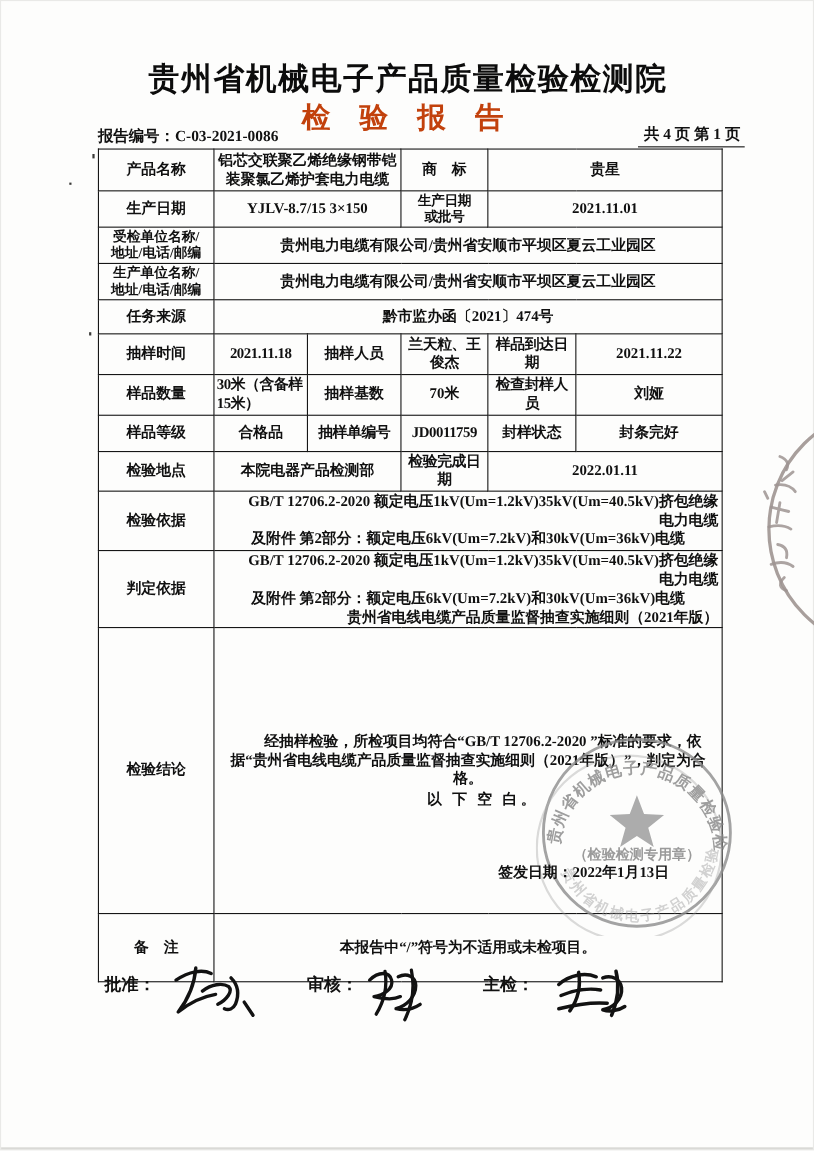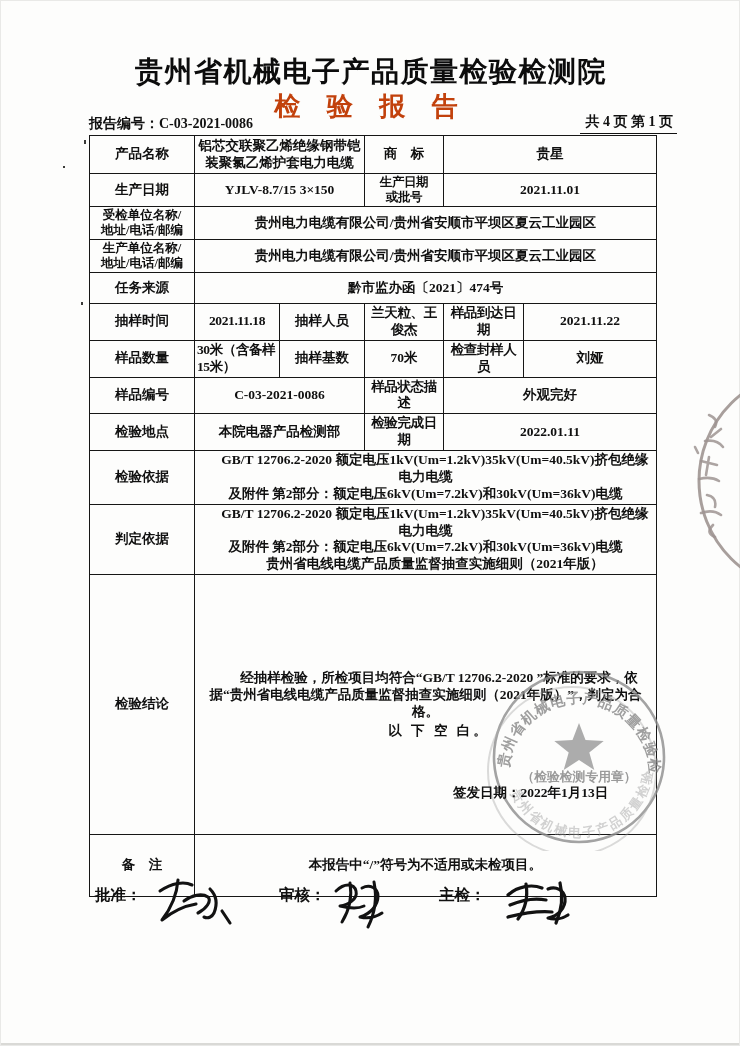--- a/index.html
+++ b/index.html
@@ -29,21 +29,21 @@
     font-size:13.5px;font-weight:600;color:#101010;line-height:1.25;
     overflow:hidden;
   }
   td.sm{font-size:12px;letter-spacing:-0.4px;}
   td.xs{font-size:11px;letter-spacing:-0.4px;}
   td.left{text-align:left;padding-left:7px;font-family:Liberation Serif, serif;}
   td.wrap2{font-size:12px;line-height:1.25;margin-top:32px;}
   .lline{display:block;line-height:1.2;font-size:12.5px;}
   td.basis{text-align:left;font-size:12.3px;line-height:1.35;padding:2px 4px 2px 4px;}
   .bline{display:block;}
-  .bindent{text-indent:1.4em;}
+  .bindent{text-indent:1.4em;text-align:right;}
   td.conclusion{vertical-align:top;text-align:left;padding:22px 8px 4px 6px;
     font-size:13.2px;line-height:1.6;}
   .conc-para{text-indent:2em;display:block;}
   .conc-blank{display:block;margin-top:2px;padding-left:2em;letter-spacing:3px;}
   td.remark{text-align:left;padding-left:10px;font-size:13px;}
 
   
   .stamp-main{position:absolute;left:486px;top:666px;z-index:5;opacity:.8;}
   .issue-line{position:absolute;left:452px;top:783px;z-index:7;font-size:13.5px;font-weight:600;}
   .issue-line .date{}
@@ -122,25 +122,27 @@
       <td>2021.11.22</td>
     </tr>
     <tr style="height:32px">
       <td>样品数量</td>
       <td class="xs" style="text-align:left;padding:1px 2px;">30米（含备样15米）</td>
       <td>抽样基数</td>
       <td>70米</td>
       <td class="sm">检查封样人员</td>
       <td>刘娅</td>
     </tr>
-    <tr style="height:32px">
-      <td>样品编号</td>
-      <td colspan="2">C-03-2021-0086</td>
-      <td class="sm">样品状态描述</td>
-      <td colspan="2">外观完好</td>
+    <tr style="height:33px">
+      <td>样品等级</td>
+      <td>合格品</td>
+      <td class="sm">抽样单编号</td>
+      <td class="sm">JD0011759</td>
+      <td>封样状态</td>
+      <td>封条完好</td>
     </tr>
     <tr style="height:32px">
       <td>检验地点</td>
       <td colspan="2">本院电器产品检测部</td>
       <td class="sm">检验完成日期</td>
       <td colspan="2">2022.01.11</td>
     </tr>
     <tr style="height:33px">
       <td>检验依据</td>
       <td colspan="5" class="basis">

